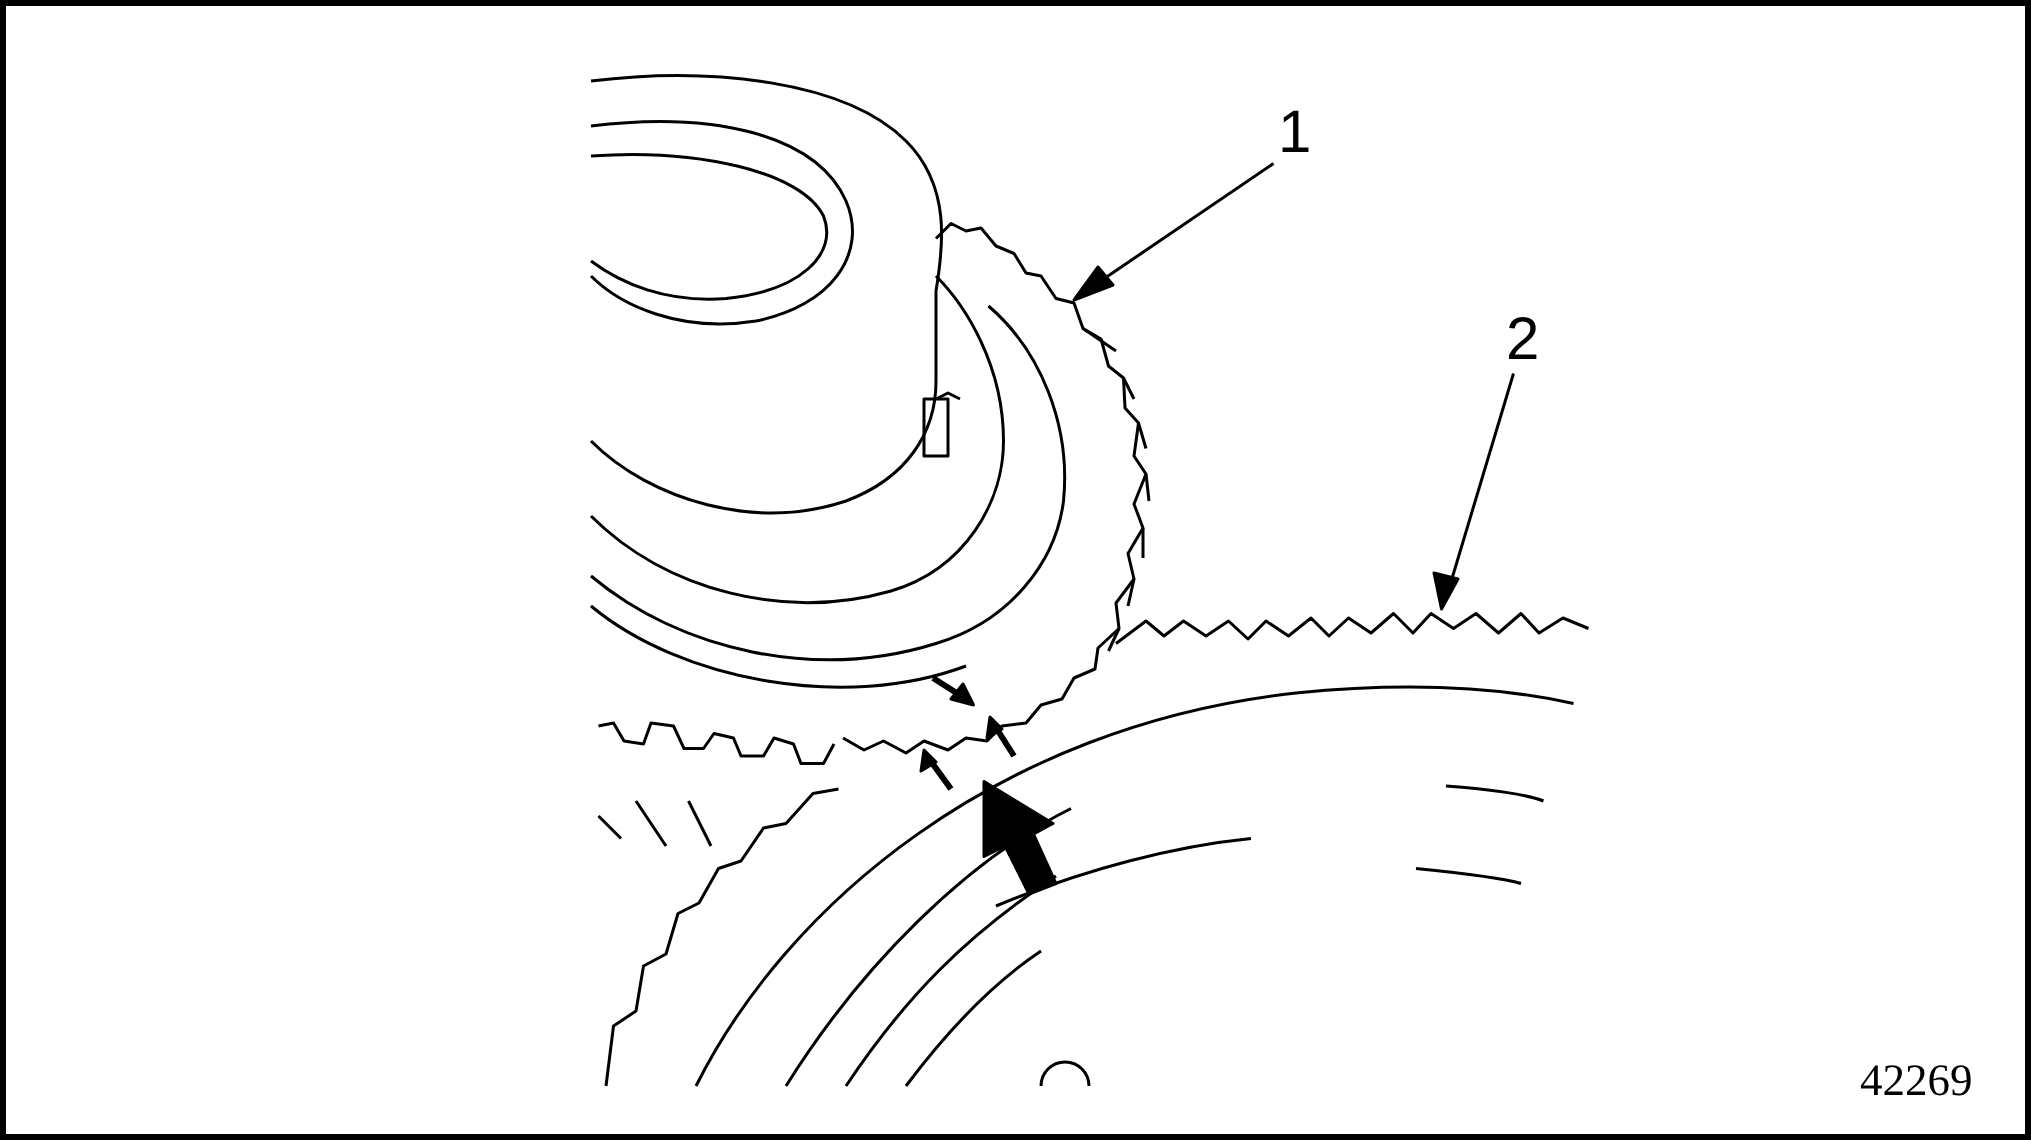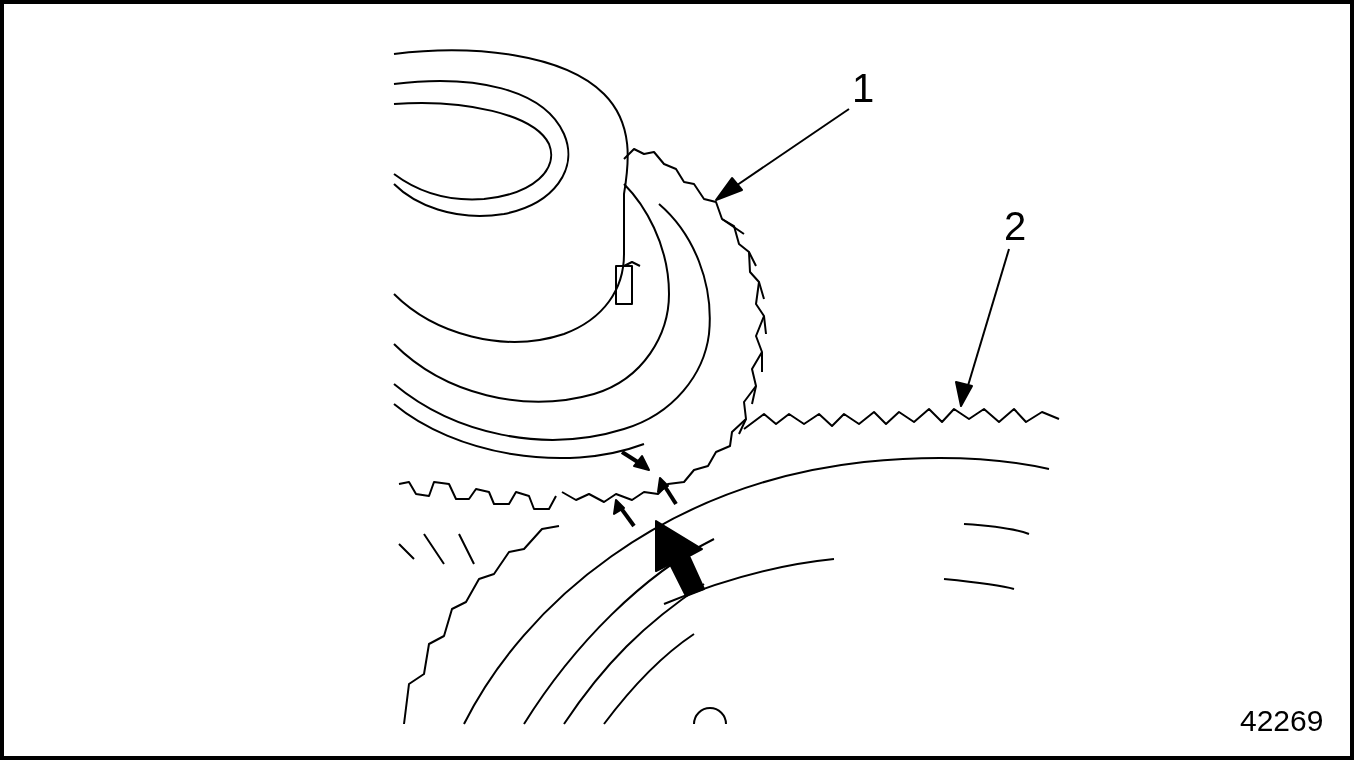--- a/index.html
+++ b/index.html
@@ -1,20 +1,20 @@
 <!DOCTYPE html>
 <html><head>
 <meta charset="utf-8">
 <style>
   html, body { margin: 0; padding: 0; background: #fff; }
   body { width: 1354px; height: 760px; position: relative; overflow: hidden; font-family: "Liberation Sans", sans-serif; }
   .frame { position: absolute; left: 0; top: 0; width: 1354px; height: 760px; box-sizing: border-box; border: 4px solid #000; background: #fff; }
   svg.drawing { position: absolute; left: 0; top: 0; }
   .callout { position: absolute; font-size: 40px; color: #000; line-height: 1; }
-  .figno { position: absolute; font-size: 30px; color: #000; line-height: 1; }
+  .figno { position: absolute; font-size: 30px; color: #000; line-height: 1; font-family: Liberation Serif, serif; }
 </style>
 </head>
 <body>
 
 <div class="frame">
   <svg class="drawing" width="1354" height="760" viewBox="0 0 1354 760" fill="none" stroke="#000" stroke-width="2" stroke-linejoin="round">
 
     <g>
       <path d="M390 50 C470 40 560 50 600 90 C630 120 625 160 620 190 L620 250"></path>
       <path d="M390 80 C470 70 540 85 560 130 C575 165 550 200 500 210 C450 218 410 200 390 180"></path>

